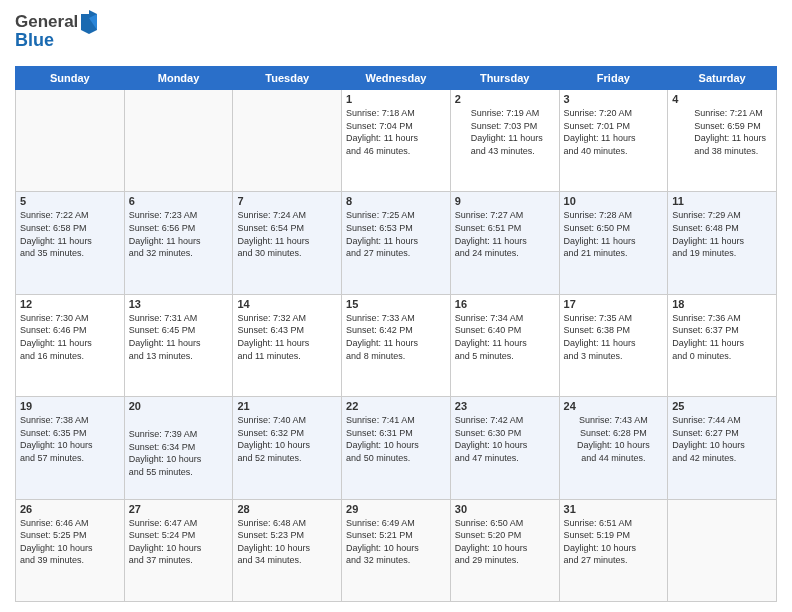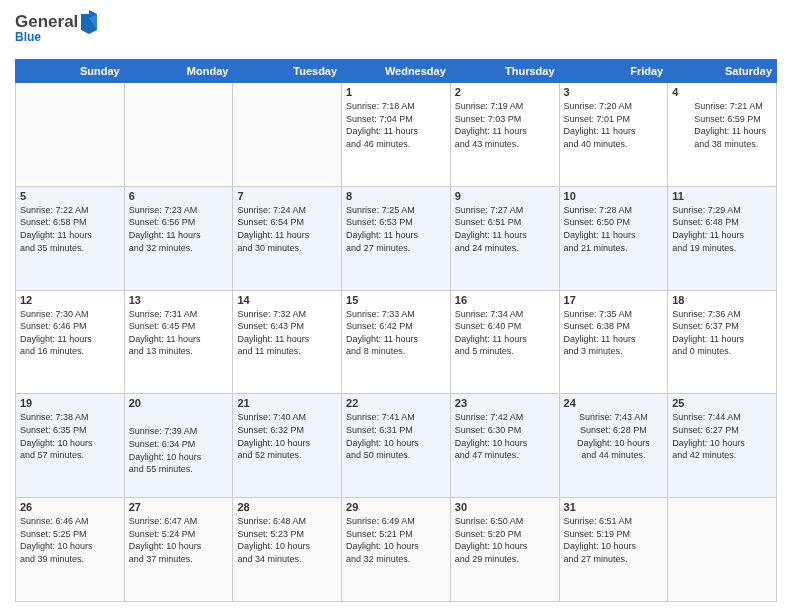--- a/index.html
+++ b/index.html
@@ -44,21 +44,21 @@
     .calendar-table {
       width: 100%;
       border-collapse: collapse;
       flex: 1;
       font-size: 9.5px;
     }
     .calendar-table thead th {
       background-color: #2a6fc9;
       color: #fff;
       padding: 5px 4px;
-      text-align: right;
+      text-align: center;
       font-size: 11px;
       font-weight: bold;
       border: 1px solid #2a6fc9;
     }
     .calendar-table tbody td {
       border: 1px solid #ccc;
       vertical-align: top;
       padding: 3px 4px;
       width: 14.28%;
       height: 88px;
@@ -92,21 +92,21 @@
     <div class="logo">
       <div>
         <div style="display:flex;align-items:center;">
           <span class="logo-general" style="font-size:17px;font-weight:bold;color:#444;">General</span>
           <svg width="20" height="24" viewBox="0 0 20 24" style="margin-left:1px;">
             <polygon points="2,4 18,4 18,20 10,24 2,20" fill="#1a6ab1"></polygon>
             <polygon points="10,0 18,4 10,8" fill="#1a6ab1"></polygon>
             <polygon points="10,8 18,4 18,20" fill="#2a85d8"></polygon>
           </svg>
         </div>
-        <div style="color:#1a6ab1;font-size:12px;font-weight:bold;margin-top:-4px;">Blue</div>
+        <div style="color:#1a6ab1;font-size:18px;font-weight:bold;margin-top:-4px;">Blue</div>
       </div>
     </div>
     <div class="title-block">
       <div class="calendar-title"></div>
       <div class="calendar-subtitle"></div>
     </div>
   </div>
 
   <table class="calendar-table">
     <thead>
@@ -127,21 +127,21 @@
           <td class="empty-cell"></td>
           <td>
             <div class="day-number">1</div>
             <div class="day-info" style="white-space: pre-line;">Sunrise: 7:18 AM
 Sunset: 7:04 PM
 Daylight: 11 hours
 and 46 minutes.</div>
           </td>
           <td>
             <div class="day-number">2</div>
-            <div class="day-info" style="white-space: pre-line;">Sunrise: 7:19 AM
+            <div class="day-info" style="white-space: pre-line; margin-left: 16px;">Sunrise: 7:19 AM
 Sunset: 7:03 PM
 Daylight: 11 hours
 and 43 minutes.</div>
           </td>
           <td>
             <div class="day-number">3</div>
             <div class="day-info" style="white-space: pre-line;">Sunrise: 7:20 AM
 Sunset: 7:01 PM
 Daylight: 11 hours
 and 40 minutes.</div>

